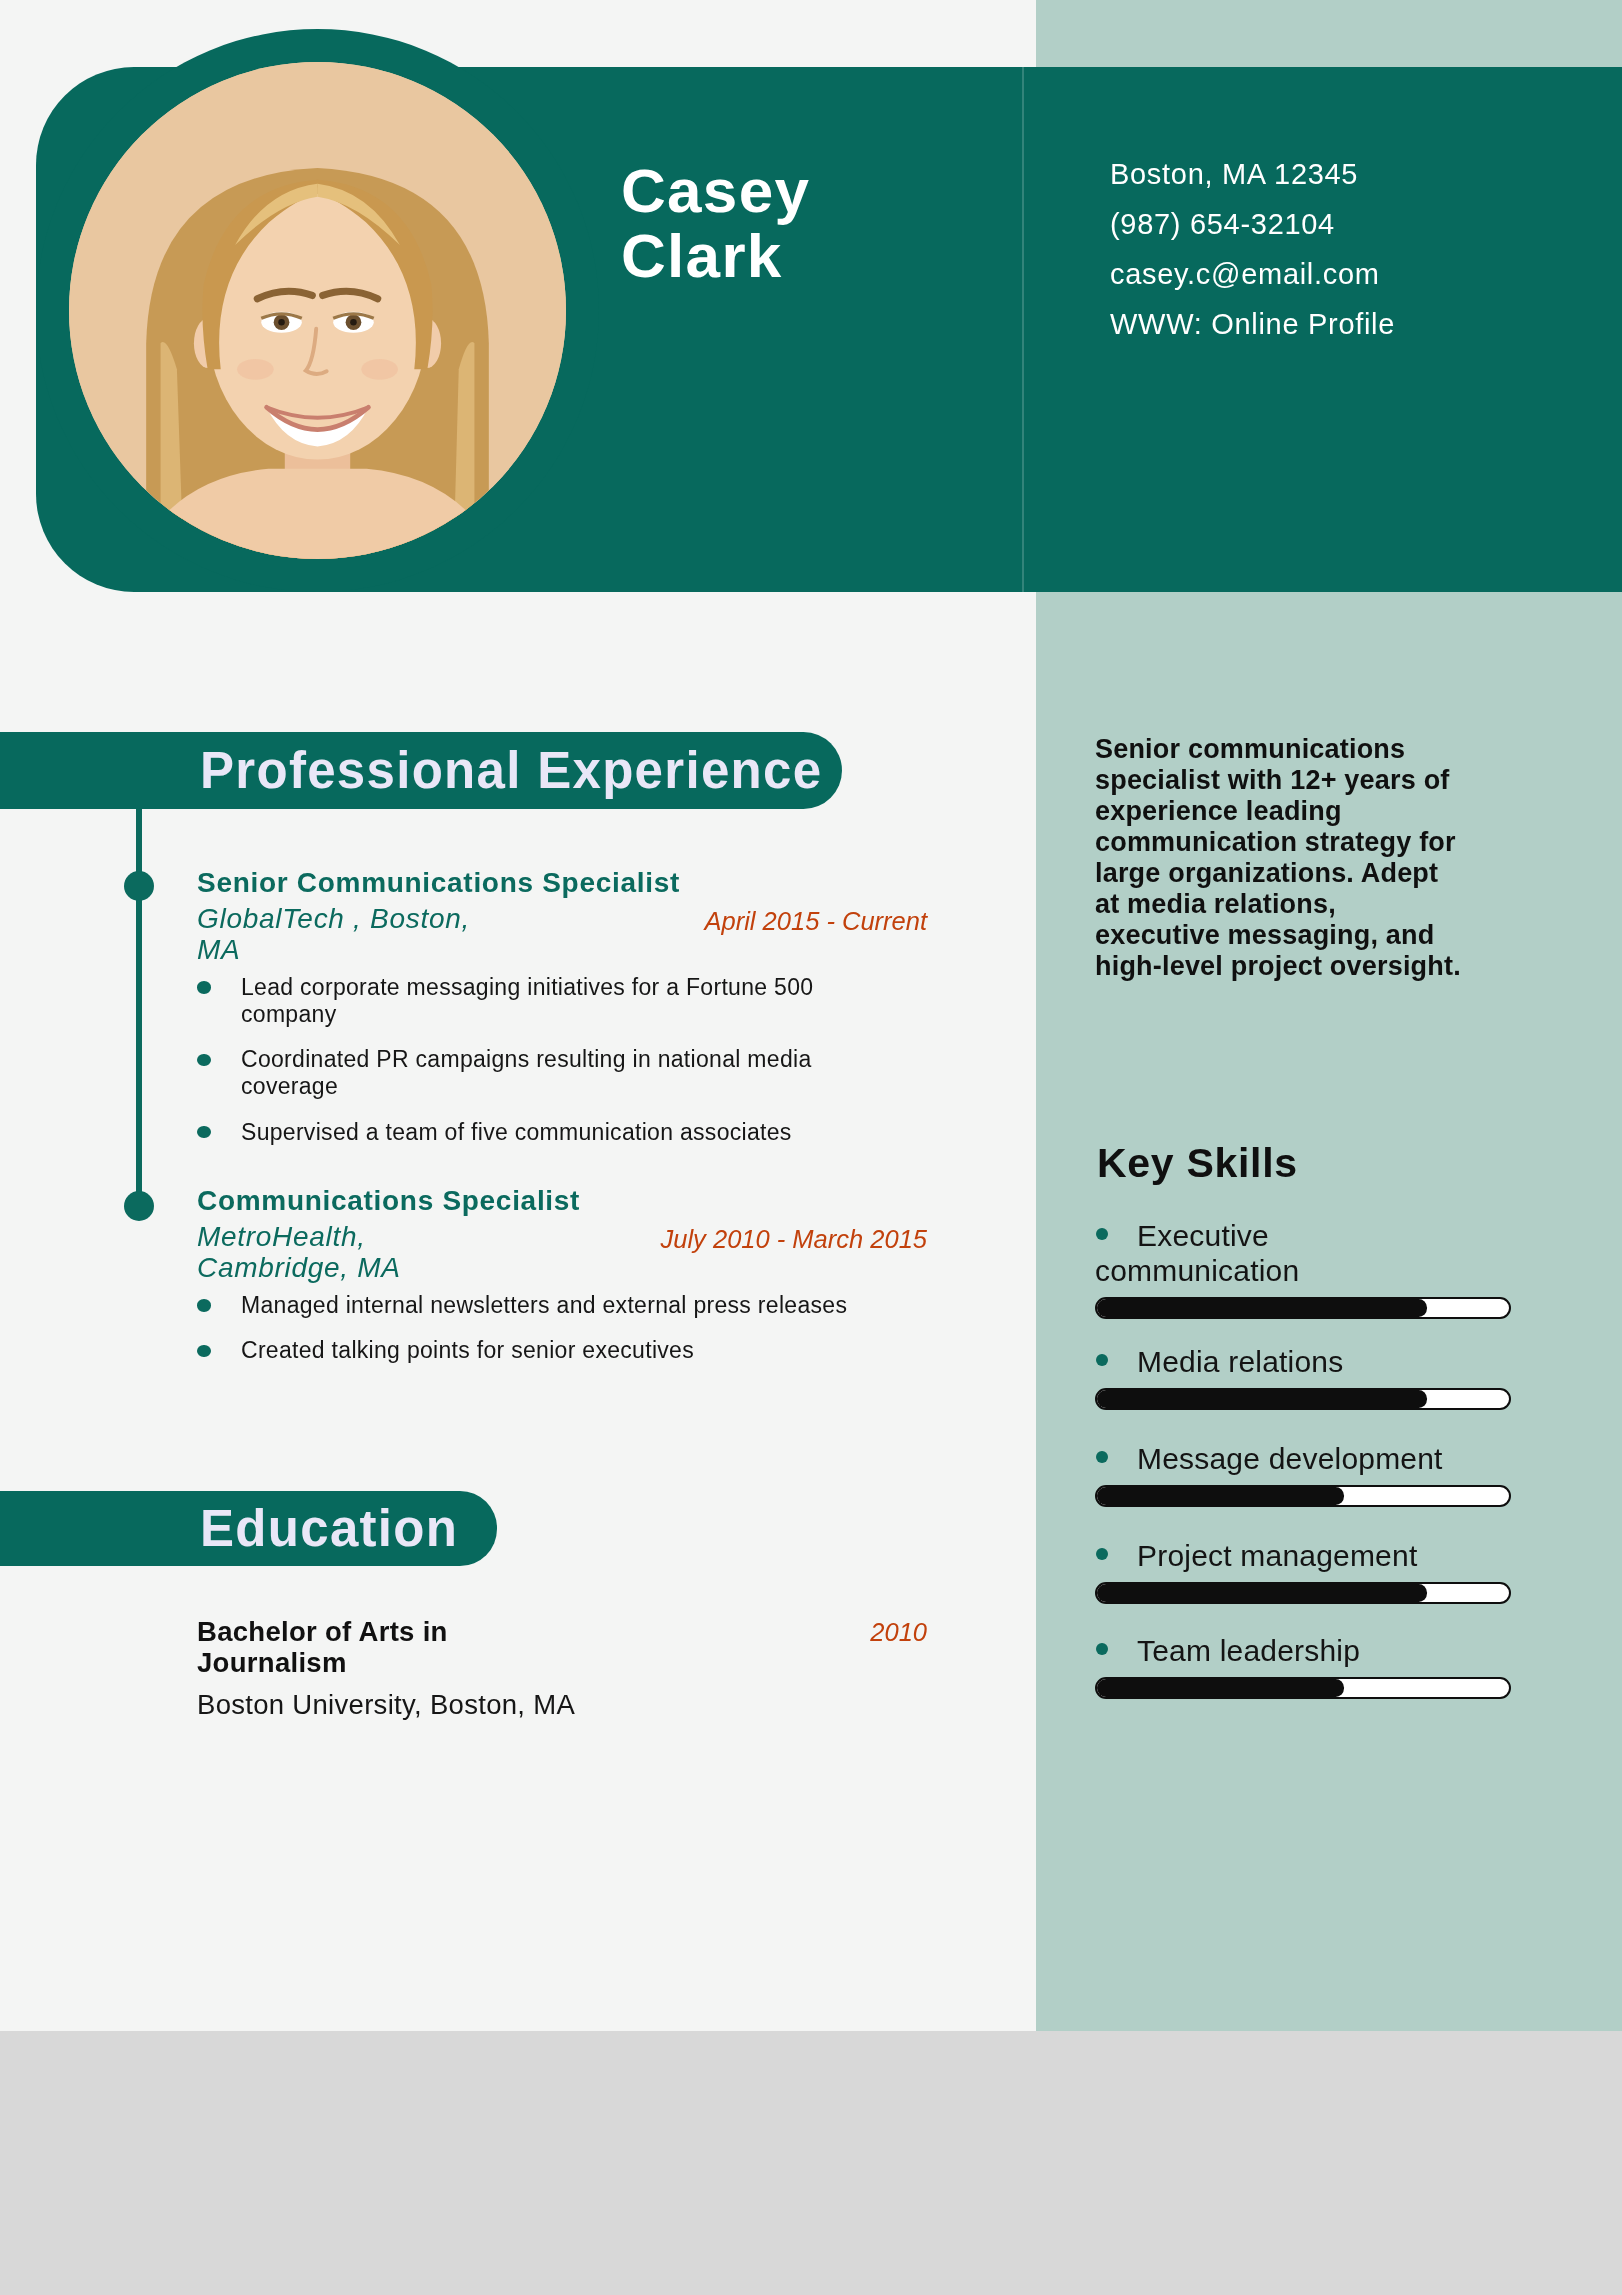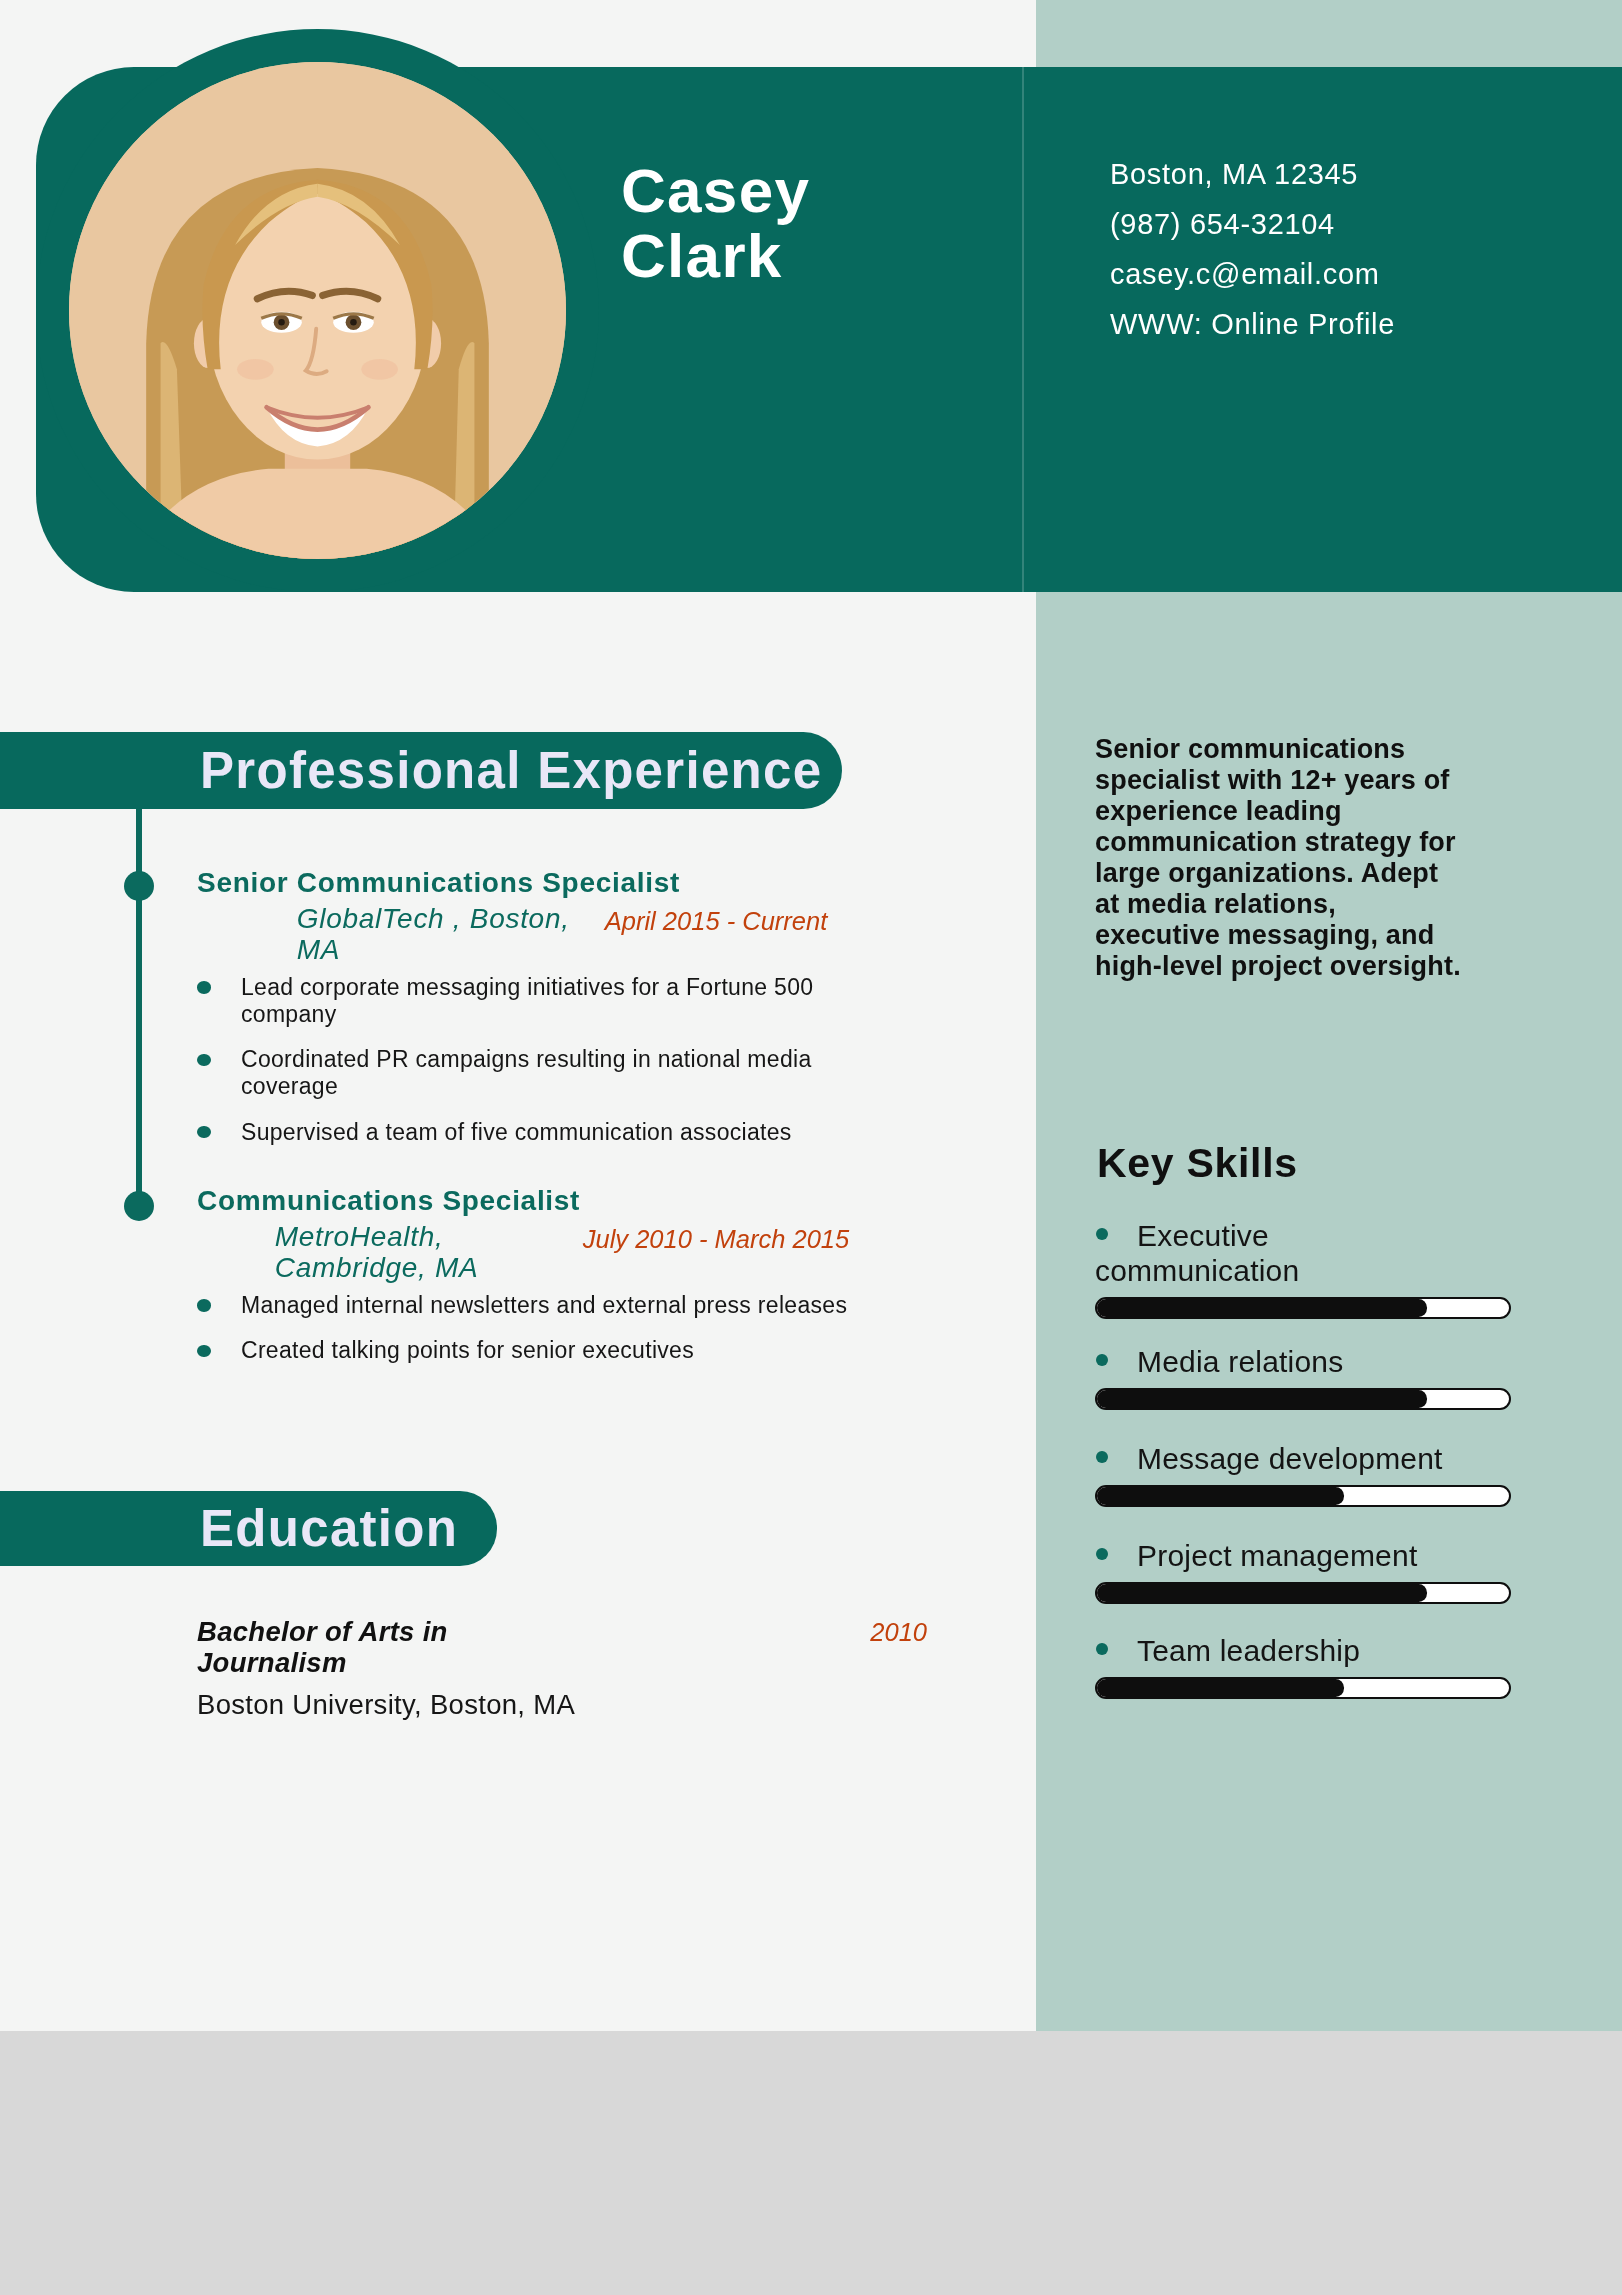--- a/index.html
+++ b/index.html
@@ -30,35 +30,35 @@
   
   .tline{left:136px;top:809px;width:5.9px;height:398px;background:#0b6a5e;}
   .tdot{width:30px;height:30px;border-radius:50%;background:#0b6a5e;}
   .tdot1{left:124px;top:871px;}
   .tdot2{left:124px;top:1191px;}
   
   .job{width:730px;}
   .job1{left:197px;top:866px;}
   .job2{left:197px;top:1184px;}
   .job-title{font-size:28px;font-weight:bold;color:#0b6a5e;letter-spacing:0.7px;line-height:33px;}
-  .job-sub{display:flex;justify-content:center;align-items:flex-start;margin-top:3.9px;}
+  .job-sub{display:flex;justify-content:space-between;align-items:flex-start;margin-top:3.9px;}
   .job-company{font-size:28px;font-style:italic;color:#0b6a5e;width:308px;line-height:31px;letter-spacing:0.7px;}
   .job-dates{font-size:25.5px;font-style:italic;color:#c2410c;white-space:nowrap;padding-top:3.9px;}
   ul.bullets{list-style:none;margin:9.2px 0 0 0;padding:0;}
   ul.bullets li{
     position:relative;padding-left:44px;margin-bottom:18.3px;width:622px;
     font-size:23px;line-height:27px;color:#161616;letter-spacing:0.3px;
   }
   ul.bullets li::before{
     content:"";position:absolute;left:0;top:7.2px;width:13.7px;height:12.4px;border-radius:50%;background:#0b6a5e;
   }
   
   .edu-entry{left:197px;top:1616px;width:730px;}
   .edu-row{display:flex;justify-content:space-between;align-items:flex-start;}
-  .edu-degree{font-size:27.5px;font-weight:bold;color:#111111;line-height:31px;width:406px;letter-spacing:0.3px;font-style:italic;}
+  .edu-degree{font-size:27.5px;font-weight:bold;color:#111111;line-height:31px;width:406px;letter-spacing:0.3px;}
   .edu-year{font-size:25.5px;font-style:italic;color:#c2410c;padding-top:2px;}
   .edu-school{font-size:27.5px;color:#161616;margin-top:10.5px;letter-spacing:0.3px;}
   
   .summary{left:1095px;top:734px;width:372px;font-size:27px;font-weight:bold;color:#101010;line-height:31px;letter-spacing:0.2px;}
   .skills-title{left:1097px;top:1140px;font-size:41px;font-weight:bold;color:#101010;letter-spacing:0.7px;}
   .skill{left:1095px;width:419px;}
   .skill-label{position:relative;font-size:30px;line-height:35px;color:#141414;text-indent:42px;width:366px;letter-spacing:0.2px;}
   .skill-dot{position:absolute;left:1.3px;top:9.8px;width:11.8px;height:11.8px;border-radius:50%;background:#0b6a5e;}
   .skill-bar{margin-top:8.5px;width:416px;height:22px;border:2.6px solid #0e0e0e;border-radius:12.4px;background:#ffffff;box-sizing:border-box;overflow:hidden;}
   .skill-fill{height:100%;background:#0e0e0e;border-radius:0 8.5px 8.5px 0;}

